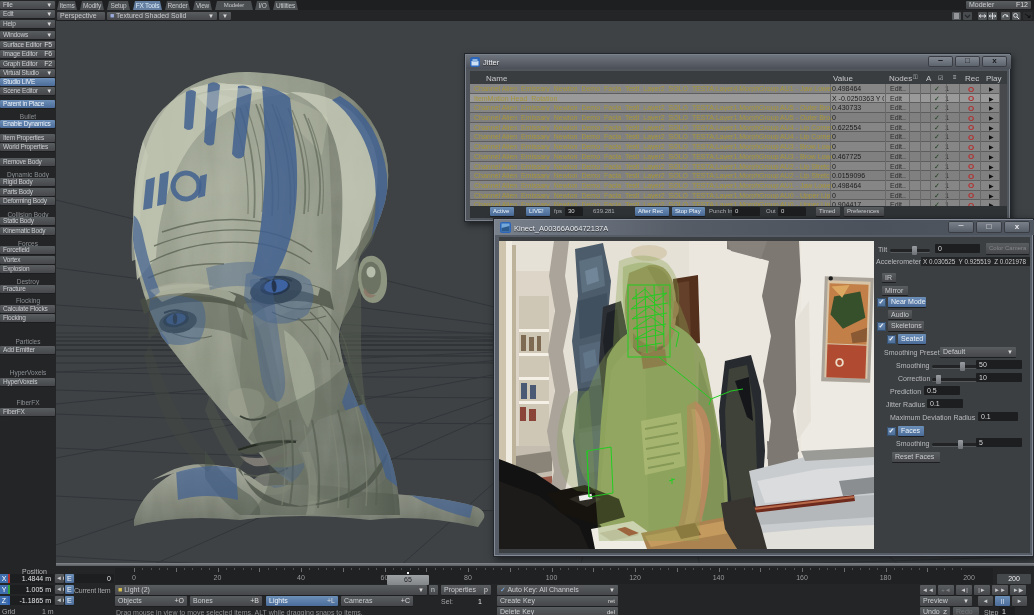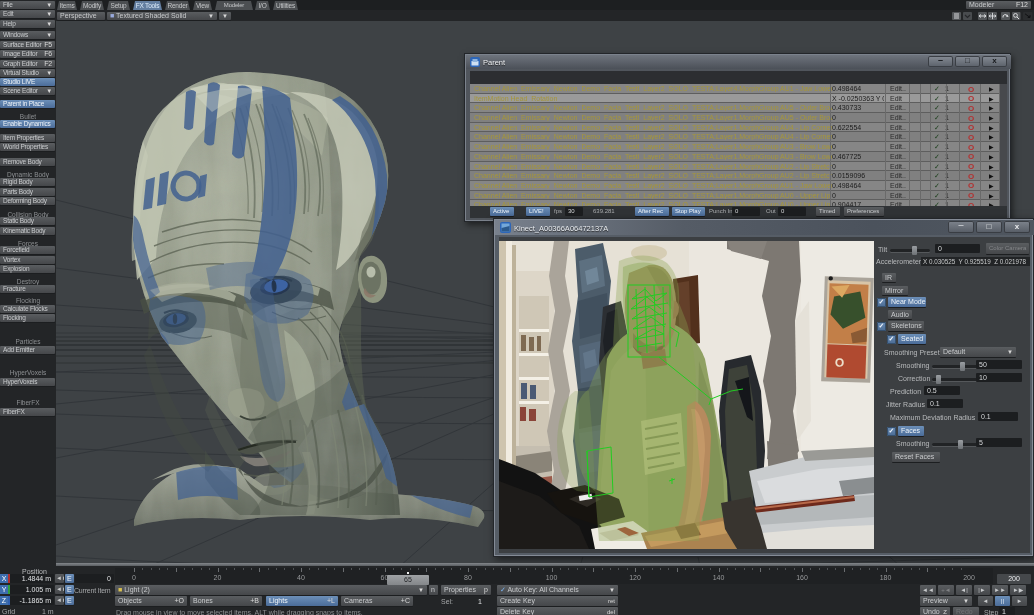--- a/index.html
+++ b/index.html
@@ -328,29 +328,40 @@
   </div>
 
   <div class="abs" id="studio" style="left:464px;top:53px;width:547px;height:169px;background:#50555c;border:1px solid #23262a;box-shadow:inset 0 0 0 1px #7b828c, 2px 3px 6px rgba(0,0,0,0.5);">
 
     <div class="abs" style="left:1px;top:1px;width:545px;height:14px;background:linear-gradient(#6e747d,#4b5058);">
       <svg class="abs" style="left:4px;top:2px;" width="10" height="10">
           <rect x="0" y="0" width="10" height="10" rx="2" fill="#2d66b8"></rect>
           <rect x="1.5" y="4" width="7" height="4.5" fill="#cfe0f2"></rect>
           <rect x="2.5" y="2" width="5" height="3" fill="#8fb4dd"></rect>
         </svg>
-      <span class="abs" style="left:17px;top:2.5px;font-size:7.5px;color:#eef0f3;text-shadow:0 1px 1px #222;">Parent</span>
+      <span class="abs" style="left:17px;top:2.5px;font-size:7.5px;color:#eef0f3;text-shadow:0 1px 1px #222;">Jitter</span>
 
       <div class="abs" style="right:58px;top:1px;width:25px;height:11px;background:linear-gradient(#868c95,#5a6069);border-radius:2px;box-shadow:inset 0 0 0 1px #3a3e44;color:#16181b;text-align:center;font-size:9px;line-height:8px;font-weight:bold;">–</div>
       <div class="abs" style="right:31px;top:1px;width:25px;height:11px;background:linear-gradient(#868c95,#5a6069);border-radius:2px;box-shadow:inset 0 0 0 1px #3a3e44;color:#16181b;text-align:center;font-size:8px;line-height:10px;">□</div>
       <div class="abs" style="right:4px;top:1px;width:25px;height:11px;background:linear-gradient(#868c95,#5a6069);border-radius:2px;box-shadow:inset 0 0 0 1px #3a3e44;color:#16181b;text-align:center;font-size:8px;line-height:10px;font-weight:bold;">x</div>
     </div>
 
     <div class="abs" style="left:5px;top:17px;width:537px;height:147px;background:#2c2e31;">
 
+      <div class="abs" style="left:0;top:0;width:537px;height:13px;background:#3a3d40;color:#c6c8ca;font-size:8px;">
+        <span class="abs" style="left:16px;top:3px;">Name</span>
+        <span class="abs" style="left:363px;top:3px;">Value</span>
+        <span class="abs" style="left:419px;top:3px;">Nodes</span>
+        <span class="abs" style="left:443px;top:3px;font-size:6px;">⚿</span>
+        <span class="abs" style="left:456px;top:3px;">A</span>
+        <span class="abs" style="left:468px;top:3px;font-size:6px;">☑</span>
+        <span class="abs" style="left:483px;top:3px;font-size:6px;">≡</span>
+        <span class="abs" style="left:495px;top:3px;">Rec</span>
+        <span class="abs" style="left:516px;top:3px;">Play</span>
+      </div>
       <div id="rows" class="abs" style="left:0;top:13px;width:530px;height:126px;">
 <div class="abs trow" style="top:0.00px;background:#868686;">
 <span class="tn">Channel Alien_Emissary_Newton_Demo_Facia_Testl_Layer2_SOLO_TESTA:Layer4.MorphGroup AU1 - Jaw Lowerer 1</span>
 <span class="tv">0.498464</span>
 <span class="te">Edit..</span>
 <span class="tc">✓</span>
 <span class="t1">1</span>
 <span class="tr">O</span>
 <span class="tp">▶</span>
 </div>

